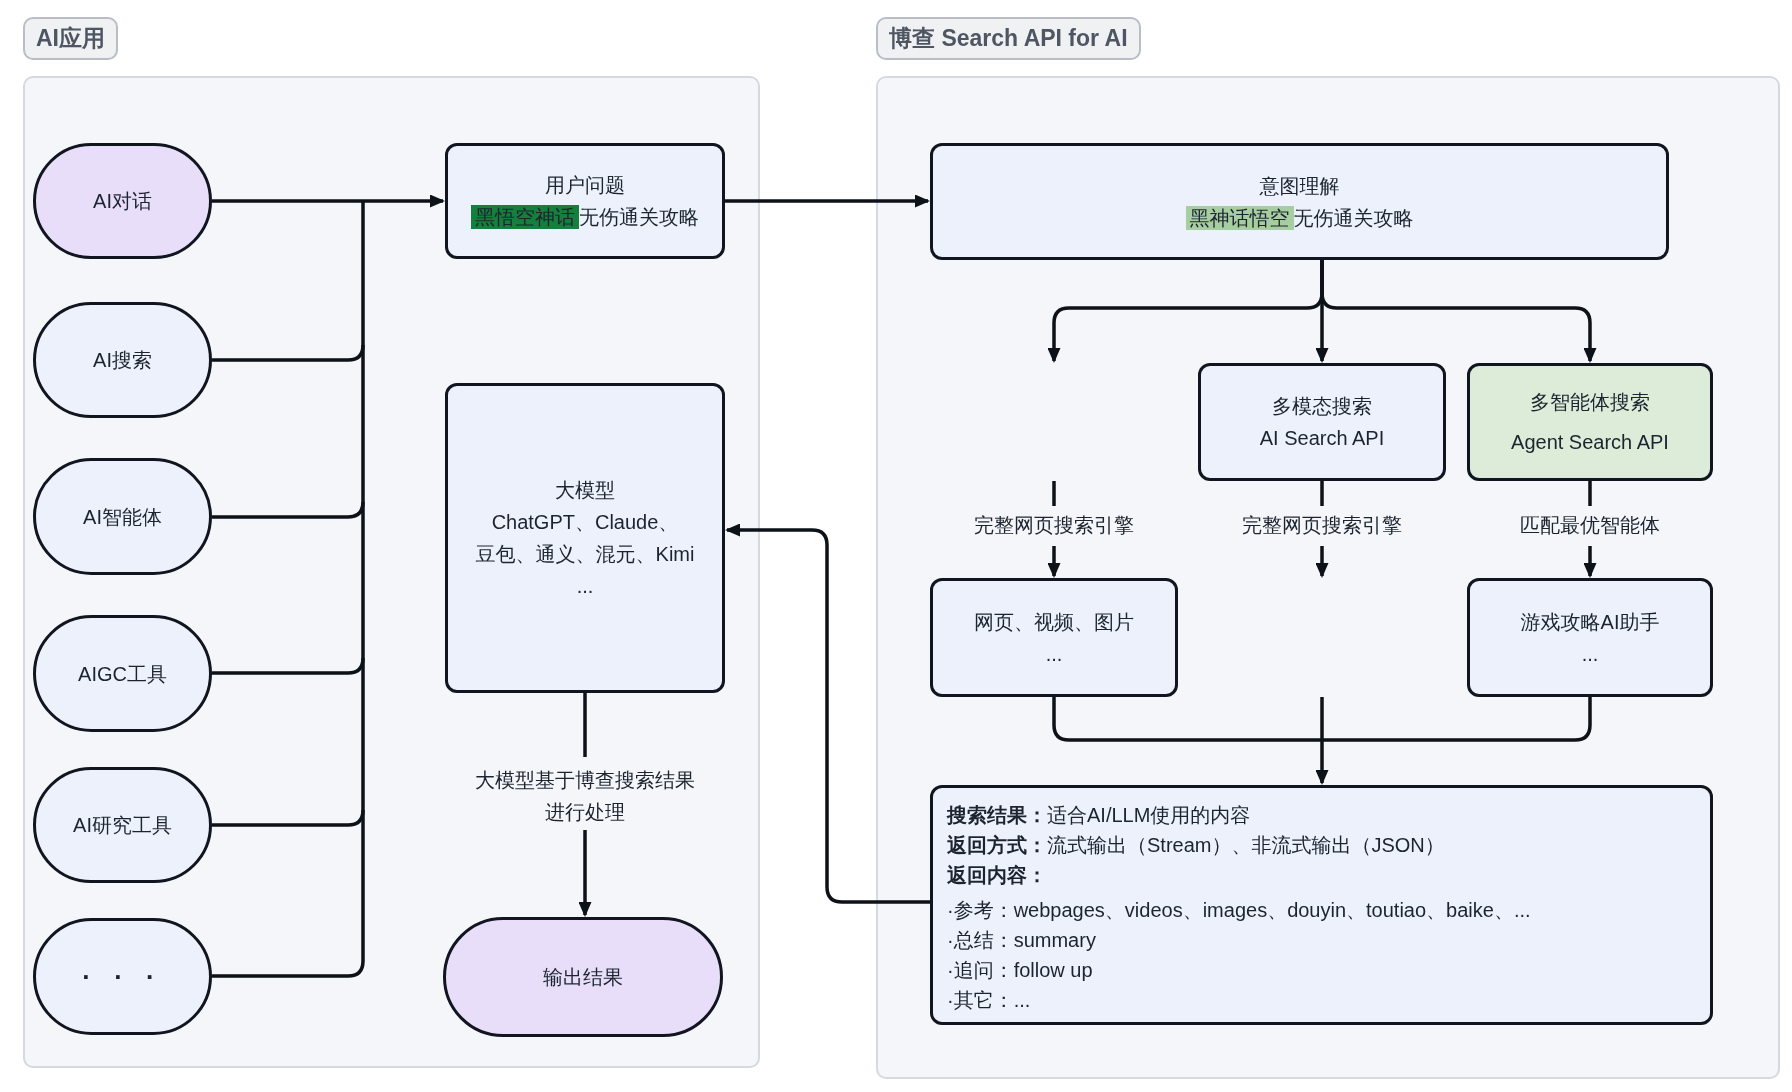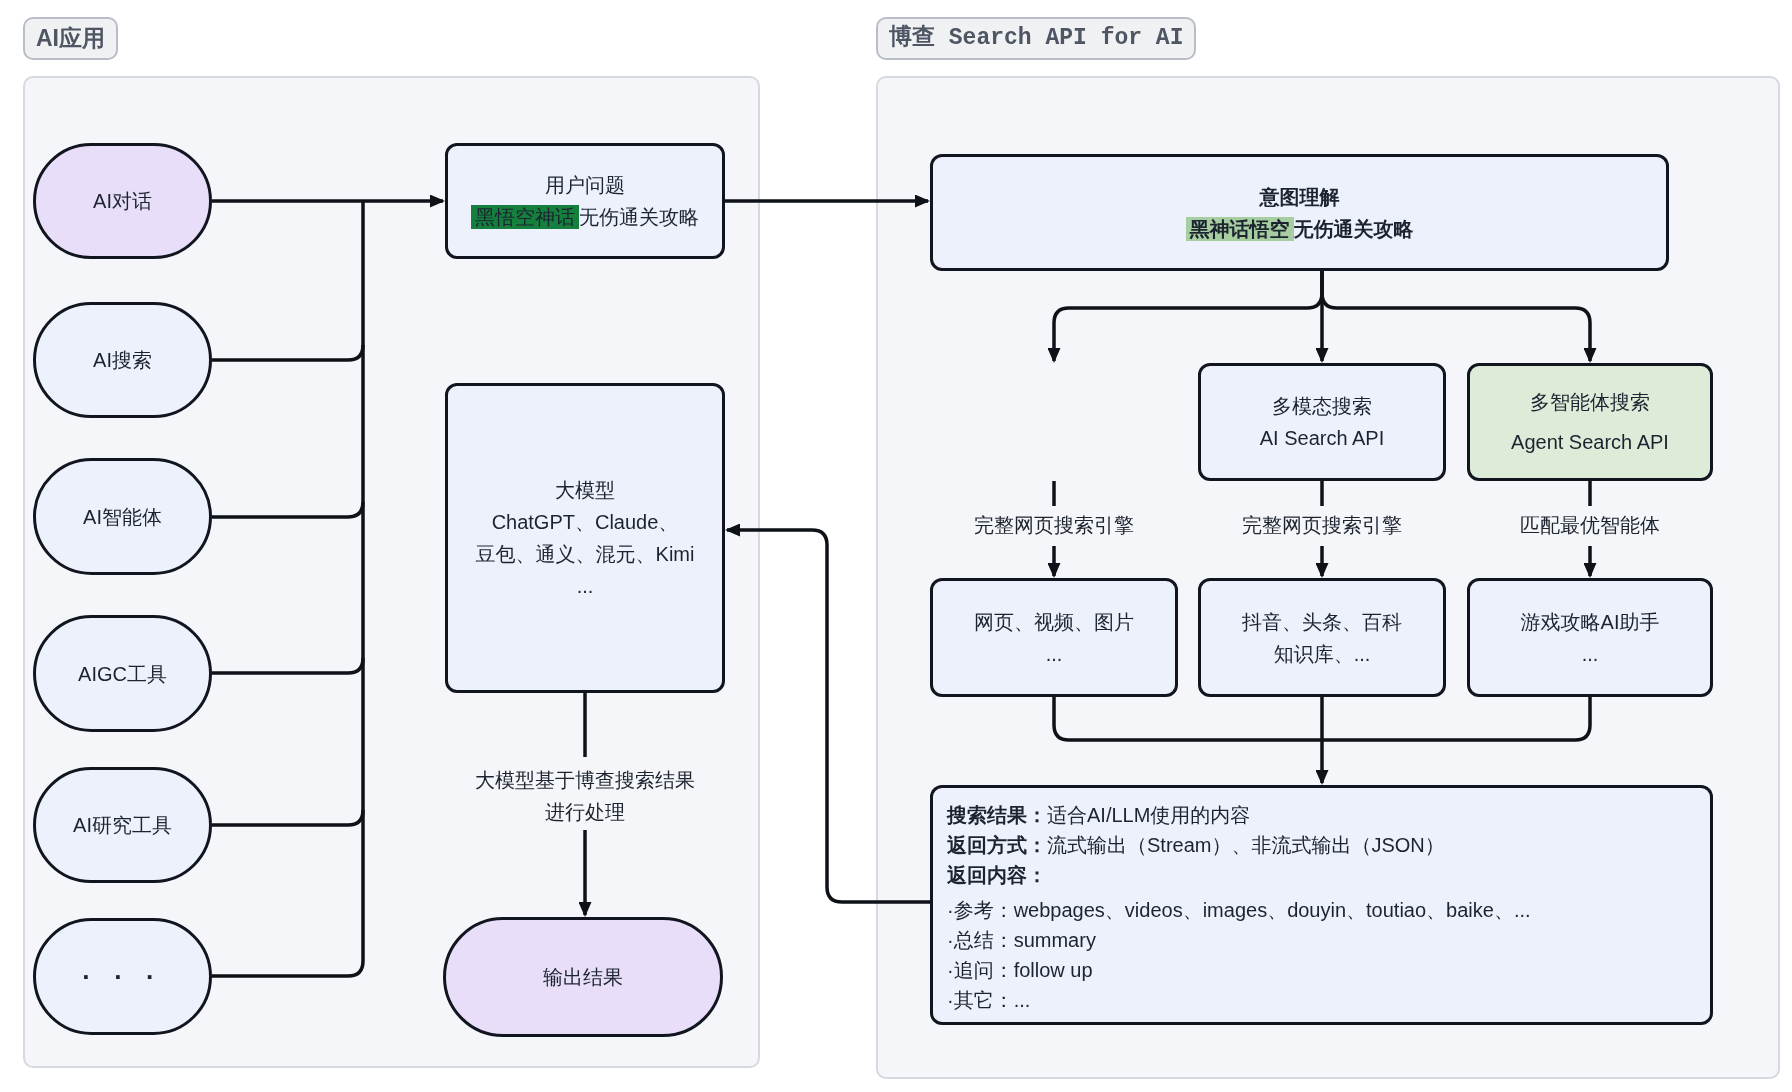--- a/index.html
+++ b/index.html
@@ -25,21 +25,21 @@
   .rrow{line-height:30px;white-space:nowrap;}
   .rrow .b{font-weight:bold;}
   .gap{margin-top:5px;}
 </style>
 </head>
 <body>
 
 <div class="canvas">
 
   <div class="group-label" style="left:23px;top:17px;">AI应用</div>
-  <div class="group-label" style="left:876px;top:17px;font-family:Liberation Mono, monospace;">博查 Search API for AI</div>
+  <div class="group-label" style="left:876px;top:17px;">博查 Search API for AI</div>
 
   <div class="panel" style="left:23px;top:76px;width:737px;height:992px;"></div>
   <div class="panel" style="left:876px;top:76px;width:904px;height:1003px;"></div>
 
   <svg class="overlay" width="1792" height="1092" viewBox="0 0 1792 1092">
     <defs>
       <marker id="arw" viewBox="0 0 15 13" refX="13" refY="6.5" markerWidth="15" markerHeight="13" markerUnits="userSpaceOnUse" orient="auto">
         <path d="M0,0 L15,6.5 L0,13 Z" fill="#0d1118"></path>
       </marker>
     </defs>
@@ -102,21 +102,21 @@
 
   <div class="flabel" style="left:385px;top:764px;width:400px;">
     <div>大模型基于博查搜索结果</div>
     <div>进行处理</div>
   </div>
 
   <div class="node pill purple" style="left:443px;top:917px;width:280px;height:120px;">
     <div>输出结果</div>
   </div>
 
-  <div class="node" style="left:930px;top:154px;width:739px;height:117px;font-weight:bold;">
+  <div class="node" style="left:930px;top:143px;width:739px;height:117px;">
     <div>意图理解</div>
     <div><span class="hl-g">黑神话悟空</span><span>无伤通关攻略</span></div>
   </div>
 
   <div class="node" style="left:1198px;top:363px;width:248px;height:118px;">
     <div>多模态搜索</div>
     <div>AI Search API</div>
   </div>
   <div class="node greenbox" style="left:1467px;top:363px;width:246px;height:118px;gap:8px;">
     <div>多智能体搜索</div>
@@ -124,24 +124,20 @@
   </div>
 
   <div class="midlabel" style="left:924px;top:511px;width:260px;">完整网页搜索引擎</div>
   <div class="midlabel" style="left:1192px;top:511px;width:260px;">完整网页搜索引擎</div>
   <div class="midlabel" style="left:1460px;top:511px;width:260px;">匹配最优智能体</div>
 
   <div class="node" style="left:930px;top:578px;width:248px;height:119px;">
     <div>网页、视频、图片</div>
     <div>...</div>
   </div>
-  <div class="node" style="left:1198px;top:578px;width:248px;height:119px;">
-    <div>抖音、头条、百科</div>
-    <div>知识库、...</div>
-  </div>
   <div class="node" style="left:1467px;top:578px;width:246px;height:119px;">
     <div>游戏攻略AI助手</div>
     <div>...</div>
   </div>
 
   <div class="node result" style="left:930px;top:785px;width:783px;height:240px;">
     <div class="rrow"><span class="b">搜索结果：</span><span>适合AI/LLM使用的内容</span></div>
     <div class="rrow"><span class="b">返回方式：</span><span>流式输出（Stream）、非流式输出（JSON）</span></div>
     <div class="rrow"><span class="b">返回内容：</span><span></span></div>
     <div class="rrow gap"><span class="b"></span><span>·参考：webpages、videos、images、douyin、toutiao、baike、...</span></div>

